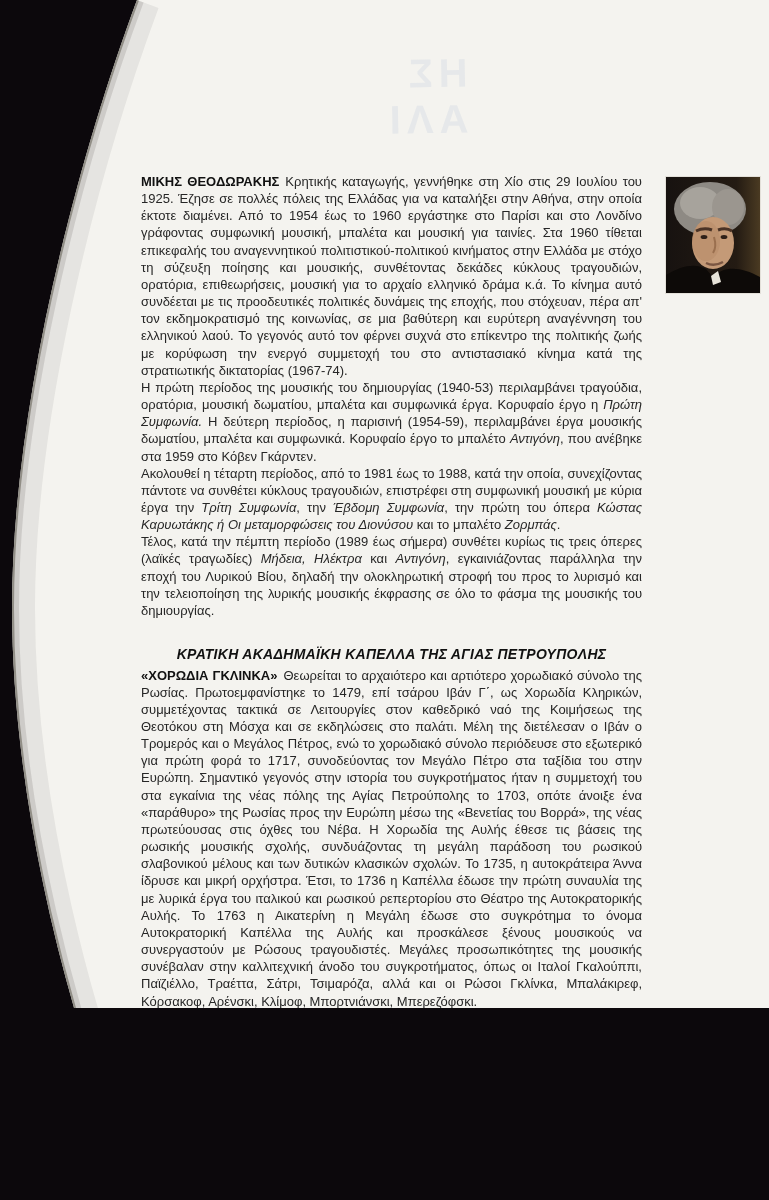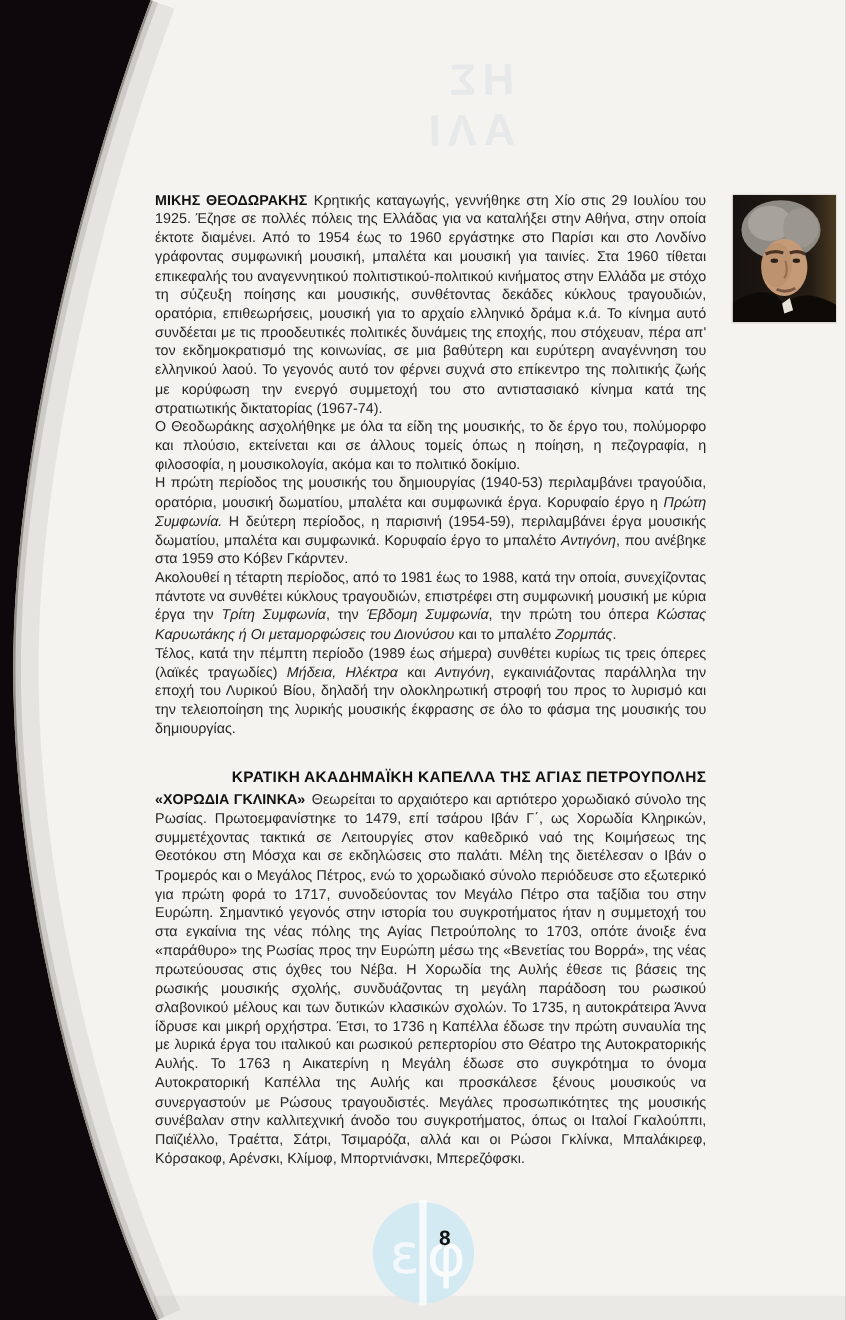--- a/index.html
+++ b/index.html
@@ -1,32 +1,32 @@
 <!DOCTYPE html>
 <html><head>
 <meta charset="utf-8">
 <style>
   html,body{margin:0;padding:0;background:#0c080c;}
-  .stage{position:relative;width:769px;height:1200px;overflow:hidden;
+  .stage{position:relative;width:769px;height:1008px;overflow:hidden;
          font-family:"Liberation Sans",sans-serif;background:#0c080c;}
   .paper-svg{position:absolute;left:0;top:0;}
   
   .ghost{position:absolute;left:168px;top:52px;width:300px;
          transform:scaleX(-1) rotate(1deg);
          color:rgba(150,170,205,0.14);font-weight:700;font-size:40px;
          letter-spacing:6px;line-height:46px;pointer-events:none;}
   
   .content{position:absolute;left:141px;top:173px;width:501px;
            color:#262626;font-size:13px;line-height:1.32;
            text-align:justify;}
   .content p{margin:0;}
   .b{font-weight:700;color:#111;padding-right:6px;}
   .i{font-style:italic;}
   h2.sec{font-size:14px;font-weight:700;color:#111;letter-spacing:0.3px;
-         margin:26px 0 3px 0;text-align:right;}
+         margin:26px 0 3px 0;text-align:center;font-style:italic;}
   
   .photo{position:absolute;left:666px;top:177px;width:94px;height:116px;
          box-shadow:0 1px 0 rgba(0,0,0,0.10);outline:1px solid #e3e0d9;}
   
   .logo{position:absolute;left:337px;top:1091px;width:96px;height:96px;opacity:0.85;}
   .pagenum{position:absolute;left:399px;top:1116px;font-size:19px;
            font-weight:600;color:#121212;}
 </style>
 </head>
 <body>
@@ -50,21 +50,20 @@
 
   <div class="ghost">
     <div>ΗΣ</div>
     <div>ΑΛΙ</div>
   </div>
 
   <div class="content">
     <section>
       <div id="sec0">
           <p><span class="b">ΜΙΚΗΣ ΘΕΟΔΩΡΑΚΗΣ</span><span>Κρητικής καταγωγής, γεννήθηκε στη Χίο στις 29 Ιουλίου του 1925. Έζησε σε πολλές πόλεις της Ελλάδας για να καταλήξει στην Αθήνα, στην οποία έκτοτε διαμένει. Από το 1954 έως το 1960 εργάστηκε στο Παρίσι και στο Λονδίνο γράφοντας συμφωνική μουσική, μπαλέτα και μουσική για ταινίες. Στα 1960 τίθεται επικεφαλής του αναγεννητικού πολιτιστικού-πολιτικού κινήματος στην Ελλάδα με στόχο τη σύζευξη ποίησης και μουσικής, συνθέτοντας δεκάδες κύκλους τραγουδιών, ορατόρια, επιθεωρήσεις, μουσική για το αρχαίο ελληνικό δράμα κ.ά. Το κίνημα αυτό συνδέεται με τις προοδευτικές πολιτικές δυνάμεις της εποχής, που στόχευαν, πέρα απ' τον εκδημοκρατισμό της κοινωνίας, σε μια βαθύτερη και ευρύτερη αναγέννηση του ελληνικού λαού. Το γεγονός αυτό τον φέρνει συχνά στο επίκεντρο της πολιτικής ζωής με κορύφωση την ενεργό συμμετοχή του στο αντιστασιακό κίνημα κατά της στρατιωτικής δικτατορίας (1967-74).</span></p>
-          <p><span>Ο Θεοδωράκης ασχολήθηκε με όλα τα είδη της μουσικής, το δε έργο του, πολύμορφο και πλούσιο, εκτείνεται και σε άλλους τομείς όπως η ποίηση, η πεζογραφία, η φιλοσοφία, η μουσικολογία, ακόμα και το πολιτικό δοκίμιο.</span></p>
           <p><span>Η πρώτη περίοδος της μουσικής του δημιουργίας (1940-53) περιλαμβάνει τραγούδια, ορατόρια, μουσική δωματίου, μπαλέτα και συμφωνικά έργα. Κορυφαίο έργο η </span><span class="i">Πρώτη Συμφωνία.</span><span> Η δεύτερη περίοδος, η παρισινή (1954-59), περιλαμβάνει έργα μουσικής δωματίου, μπαλέτα και συμφωνικά. Κορυφαίο έργο το μπαλέτο </span><span class="i">Αντιγόνη</span><span>, που ανέβηκε στα 1959 στο Κόβεν Γκάρντεν.</span></p>
           <p><span>Ακολουθεί η τέταρτη περίοδος, από το 1981 έως το 1988, κατά την οποία, συνεχίζοντας πάντοτε να συνθέτει κύκλους τραγουδιών, επιστρέφει στη συμφωνική μουσική με κύρια έργα την </span><span class="i">Τρίτη Συμφωνία</span><span>, την </span><span class="i">Έβδομη Συμφωνία</span><span>, την πρώτη του όπερα </span><span class="i">Κώστας Καρυωτάκης ή Οι μεταμορφώσεις του Διονύσου</span><span> και το μπαλέτο </span><span class="i">Ζορμπάς</span><span>.</span></p>
           <p><span>Τέλος, κατά την πέμπτη περίοδο (1989 έως σήμερα) συνθέτει κυρίως τις τρεις όπερες (λαϊκές τραγωδίες) </span><span class="i">Μήδεια, Ηλέκτρα</span><span> και </span><span class="i">Αντιγόνη</span><span>, εγκαινιάζοντας παράλληλα την εποχή του Λυρικού Βίου, δηλαδή την ολοκληρωτική στροφή του προς το λυρισμό και την τελειοποίηση της λυρικής μουσικής έκφρασης σε όλο το φάσμα της μουσικής του δημιουργίας.</span></p>
         </div>
     </section>
     <section>
       <h2 class="sec">ΚΡΑΤΙΚΗ ΑΚΑΔΗΜΑΪΚΗ ΚΑΠΕΛΛΑ ΤΗΣ ΑΓΙΑΣ ΠΕΤΡΟΥΠΟΛΗΣ</h2>
       <div id="sec1">
           <p><span class="b">«ΧΟΡΩΔΙΑ ΓΚΛΙΝΚΑ»</span><span>Θεωρείται το αρχαιότερο και αρτιότερο χορωδιακό σύνολο της Ρωσίας. Πρωτοεμφανίστηκε το 1479, επί τσάρου Ιβάν Γ΄, ως Χορωδία Κληρικών, συμμετέχοντας τακτικά σε Λειτουργίες στον καθεδρικό ναό της Κοιμήσεως της Θεοτόκου στη Μόσχα και σε εκδηλώσεις στο παλάτι. Μέλη της διετέλεσαν ο Ιβάν ο Τρομερός και ο Μεγάλος Πέτρος, ενώ το χορωδιακό σύνολο περιόδευσε στο εξωτερικό για πρώτη φορά το 1717, συνοδεύοντας τον Μεγάλο Πέτρο στα ταξίδια του στην Ευρώπη. Σημαντικό γεγονός στην ιστορία του συγκροτήματος ήταν η συμμετοχή του στα εγκαίνια της νέας πόλης της Αγίας Πετρούπολης το 1703, οπότε άνοιξε ένα «παράθυρο» της Ρωσίας προς την Ευρώπη μέσω της «Βενετίας του Βορρά», της νέας πρωτεύουσας στις όχθες του Νέβα. Η Χορωδία της Αυλής έθεσε τις βάσεις της ρωσικής μουσικής σχολής, συνδυάζοντας τη μεγάλη παράδοση του ρωσικού σλαβονικού μέλους και των δυτικών κλασικών σχολών. Το 1735, η αυτοκράτειρα Άννα ίδρυσε και μικρή ορχήστρα. Έτσι, το 1736 η Καπέλλα έδωσε την πρώτη συναυλία της με λυρικά έργα του ιταλικού και ρωσικού ρεπερτορίου στο Θέατρο της Αυτοκρατορικής Αυλής. Το 1763 η Αικατερίνη η Μεγάλη έδωσε στο συγκρότημα το όνομα Αυτοκρατορική Καπέλλα της Αυλής και προσκάλεσε ξένους μουσικούς να συνεργαστούν με Ρώσους τραγουδιστές. Μεγάλες προσωπικότητες της μουσικής συνέβαλαν στην καλλιτεχνική άνοδο του συγκροτήματος, όπως οι Ιταλοί Γκαλούππι, Παϊζιέλλο, Τραέττα, Σάτρι, Τσιμαρόζα, αλλά και οι Ρώσοι Γκλίνκα, Μπαλάκιρεφ, Κόρσακοφ, Αρένσκι, Κλίμοφ, Μπορτνιάνσκι, Μπερεζόφσκι.</span></p>
         </div>

